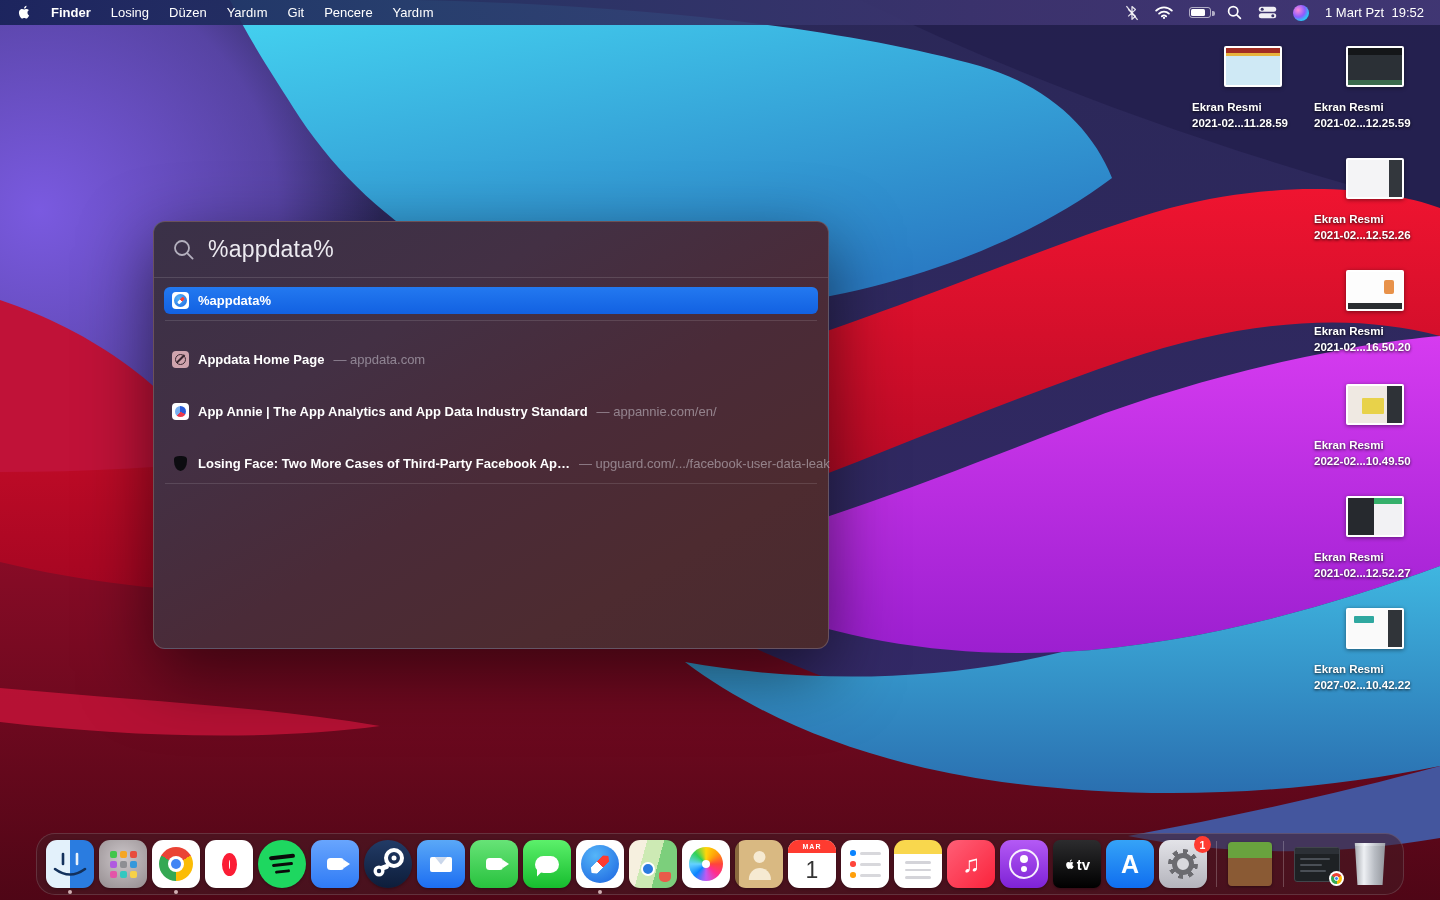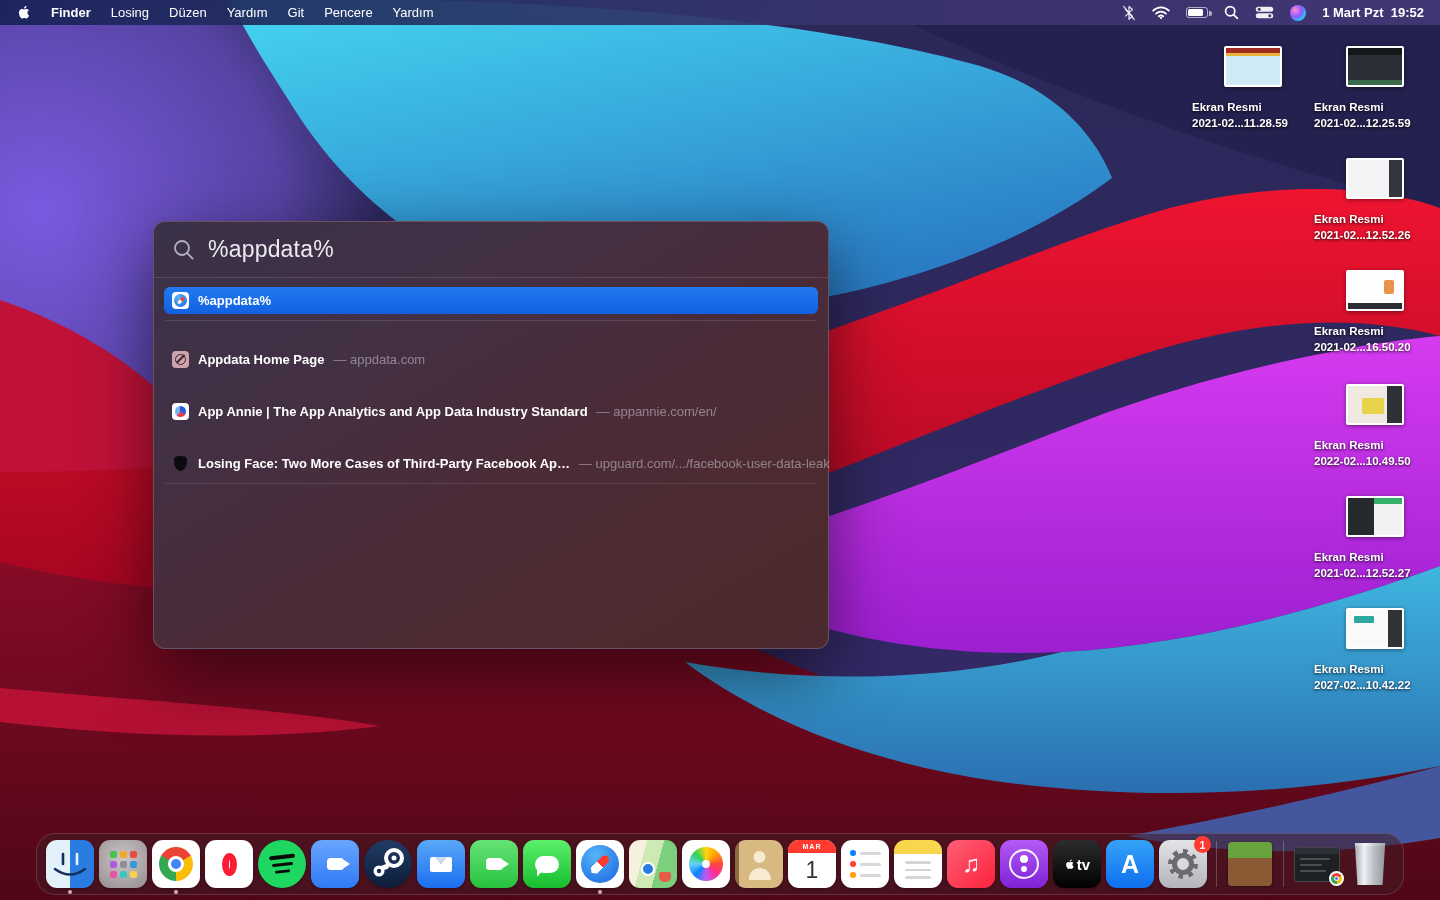--- a/index.html
+++ b/index.html
@@ -10,21 +10,21 @@
   .wallpaper { position:absolute; inset:0; z-index:0; }
 
   
   .menubar { position:absolute; top:0; left:0; right:0; height:25px; z-index:40;
     display:flex; align-items:center; padding:0 16px; gap:20px;
     background:linear-gradient(90deg, rgba(24,34,88,.93), rgba(38,52,100,.93) 30%, rgba(62,52,112,.90) 70%, rgba(66,56,118,.92));
     color:#fff; font-size:13px; }
   .menu-item { cursor:default; }
   .menu-item.app { font-weight:700; }
   .mb-right { margin-left:auto; display:flex; align-items:center; gap:16px; }
-  .clock { font-size:13px; white-space:pre;font-weight:bold; }
+  .clock { font-size:13px; white-space:pre; }
   .siri-orb { width:16px; height:16px; border-radius:50%;
     background:radial-gradient(circle at 32% 32%, #ff8ad8, #8a5cff 45%, #2bc8f5 72%, #0b6ad0); }
   .batt { width:22px; height:11px; border:1.5px solid rgba(255,255,255,.6); border-radius:3px; position:relative; }
   .batt::before { content:""; position:absolute; left:1px; top:1px; bottom:1px; width:72%; background:#fff; border-radius:1.5px; }
   .batt::after { content:""; position:absolute; right:-4.5px; top:2.5px; width:2.5px; height:5px; background:rgba(255,255,255,.6); border-radius:0 2px 2px 0; }
 
   
   .desktop-icon { position:absolute; width:122px; z-index:5; cursor:default; }
   .thumb { width:58px; height:41px; margin:0 auto; border:2px solid #fff; border-radius:2px;
     box-shadow:0 1px 4px rgba(0,0,0,.45); }
@@ -146,21 +146,21 @@
   .rem-dot { width:5.5px; height:5.5px; border-radius:50%; }
   .rem-bar { width:21px; height:3px; background:#d8d8dc; border-radius:2px; }
   .t-notes { background:linear-gradient(180deg,#f9d74d 0 14px,#fff 14px); flex-direction:column; gap:5px; padding-top:12px; }
   .note-line { width:26px; height:2.5px; background:#d4d4d9; border-radius:2px; }
   .t-music { background:linear-gradient(135deg,#ff5f77,#fa233b); color:#fff; font-size:24px; }
   .t-podcasts { background:linear-gradient(180deg,#b45af5,#7e22d6); }
   .pod { width:30px; height:30px; position:relative; }
   .pod::before { content:""; position:absolute; inset:0; border:2.5px solid rgba(255,255,255,.92); border-radius:50%; }
   .pod::after { content:""; position:absolute; left:50%; top:6px; transform:translateX(-50%); width:8px; height:8px;
     background:#fff; border-radius:50%; box-shadow:0 10px 0 -1px #fff; }
-  .t-appletv { background:linear-gradient(180deg,#2c2c2e,#000); color:#fff; gap:2px; }
+  .t-appletv { background:linear-gradient(180deg,#2c2c2e,#000); color:#fff; gap:2px;border-radius:7px; }
   .tv-txt { font-size:15px; font-weight:600; color:#fff; }
   .t-appstore { background:linear-gradient(180deg,#35a3f7,#0f6ef0); color:#fff; font-size:25px; font-weight:700; }
   .t-settings { background:linear-gradient(180deg,#e3e3e8,#b4b4bc); }
   .gear { width:30px; height:30px; border-radius:50%; background:repeating-conic-gradient(#6b6b70 0 20deg,transparent 20deg 45deg); position:relative; }
   .gear::after { content:""; position:absolute; inset:4px; border-radius:50%; background:#d9d9de; border:5px solid #6b6b70; }
   .t-minecraft { width:44px; height:44px; border-radius:4px; background:linear-gradient(180deg,#69a33e 0 36%,#8a5a34 36%);
     box-shadow:0 1px 3px rgba(0,0,0,.4); }
   .mini-win { width:46px; height:35px; background:#1e2124; border:1px solid #41454b; border-radius:3px; position:relative; }
   .mini-win::before { content:""; position:absolute; left:0; right:0; top:0; height:6px; background:#2c3036; border-radius:2px 2px 0 0; }
   .mini-win .row { position:absolute; left:5px; height:2px; background:#4a4f56; border-radius:1px; }

